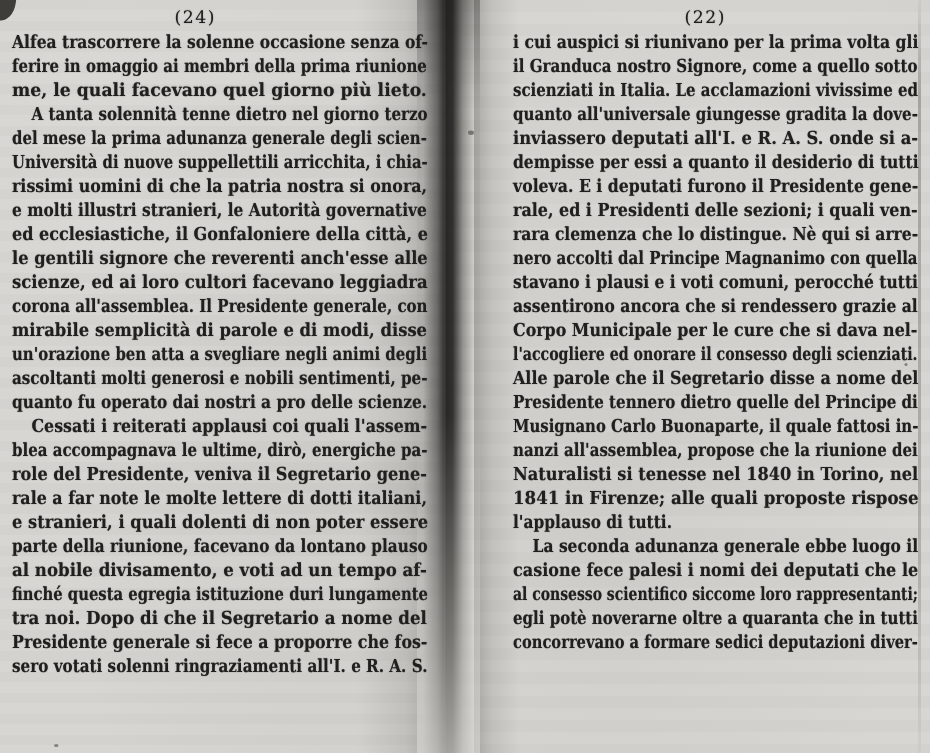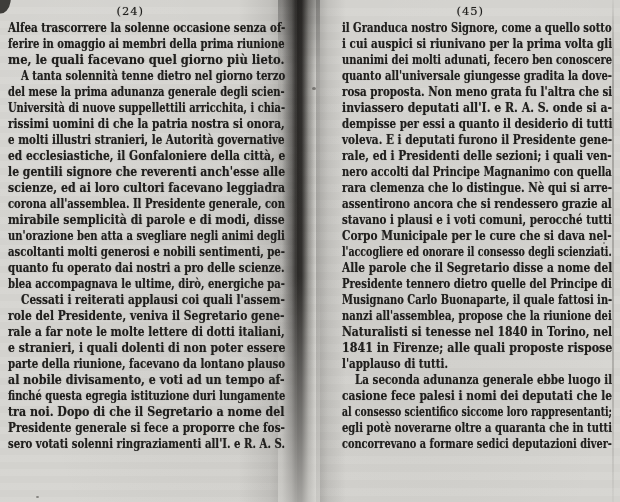--- a/index.html
+++ b/index.html
@@ -118,65 +118,64 @@
   <div class="gutter"></div>
   <div class="gutter-fade"></div>
 
   <div class="corner-blotch"></div>
   <div class="edge-line-right"></div>
   <div class="speck s1"></div>
   <div class="speck s2"></div>
   <div class="speck s3"></div>
 
   <div class="pageno left-no">(24)</div>
-  <div class="pageno right-no">(45)</div>
+  <div class="pageno right-no">(22)</div>
 
   <div class="textcol left-col" id="left-text">
       <div class="line"><span style="transform: scaleX(0.8629);">Alfea trascorrere la solenne occasione senza of-</span></div>
       <div class="line"><span style="transform: scaleX(0.8318);">ferire in omaggio ai membri della prima riunione</span></div>
       <div class="line short"><span style="transform: scaleX(0.9585);">me, le quali facevano quel giorno più lieto.</span></div>
       <div class="line indent"><span style="transform: scaleX(0.8408);">A tanta solennità tenne dietro nel giorno terzo</span></div>
       <div class="line"><span style="transform: scaleX(0.8293);">del mese la prima adunanza generale degli scien-</span></div>
       <div class="line"><span style="transform: scaleX(0.822);">Università di nuove suppellettili arricchita, i chia-</span></div>
       <div class="line"><span style="transform: scaleX(0.8822);">rissimi uomini di che la patria nostra si onora,</span></div>
       <div class="line"><span style="transform: scaleX(0.8576);">e molti illustri stranieri, le Autorità governative</span></div>
       <div class="line"><span style="transform: scaleX(0.8907);">ed ecclesiastiche, il Gonfaloniere della città, e</span></div>
       <div class="line"><span style="transform: scaleX(0.9052);">le gentili signore che reverenti anch'esse alle</span></div>
       <div class="line"><span style="transform: scaleX(0.9172);">scienze, ed ai loro cultori facevano leggiadra</span></div>
       <div class="line"><span style="transform: scaleX(0.8369);">corona all'assemblea. Il Presidente generale, con</span></div>
       <div class="line"><span style="transform: scaleX(0.9112);">mirabile semplicità di parole e di modi, disse</span></div>
       <div class="line"><span style="transform: scaleX(0.8293);">un'orazione ben atta a svegliare negli animi degli</span></div>
       <div class="line"><span style="transform: scaleX(0.8419);">ascoltanti molti generosi e nobili sentimenti, pe-</span></div>
       <div class="line"><span style="transform: scaleX(0.8549);">quanto fu operato dai nostri a pro delle scienze.</span></div>
+      <div class="line indent"><span style="transform: scaleX(0.88);">Cessati i reiterati applausi coi quali l'assem-</span></div>
       <div class="line"><span style="transform: scaleX(0.8343);">blea accompagnava le ultime, dirò, energiche pa-</span></div>
-      <div class="line indent"><span style="transform: scaleX(0.88);">Cessati i reiterati applausi coi quali l'assem-</span></div>
       <div class="line"><span style="transform: scaleX(0.8964);">role del Presidente, veniva il Segretario gene-</span></div>
       <div class="line"><span style="transform: scaleX(0.8822);">rale a far note le molte lettere di dotti italiani,</span></div>
       <div class="line"><span style="transform: scaleX(0.9052);">e stranieri, i quali dolenti di non poter essere</span></div>
       <div class="line"><span style="transform: scaleX(0.8497);">parte della riunione, facevano da lontano plauso</span></div>
       <div class="line"><span style="transform: scaleX(0.9233);">al nobile divisamento, e voti ad un tempo af-</span></div>
       <div class="line"><span style="transform: scaleX(0.822);">finché questa egregia istituzione duri lungamente</span></div>
       <div class="line"><span style="transform: scaleX(0.9233);">tra noi. Dopo di che il Segretario a nome del</span></div>
       <div class="line"><span style="transform: scaleX(0.8794);">Presidente generale si fece a proporre che fos-</span></div>
       <div class="line"><span style="transform: scaleX(0.8445);">sero votati solenni ringraziamenti all'I. e R. A. S.</span></div>
     </div>
   <div class="textcol right-col" id="right-text">
+      <div class="line"><span style="transform: scaleX(0.8682);">i cui auspici si riunivano per la prima volta gli</span></div>
       <div class="line"><span style="transform: scaleX(0.8359);">il Granduca nostro Signore, come a quello sotto</span></div>
-      <div class="line"><span style="transform: scaleX(0.8682);">i cui auspici si riunivano per la prima volta gli</span></div>
-      <div class="line"><span style="transform: scaleX(0.8257);">unanimi dei molti adunati, fecero ben conoscere</span></div>
+      <div class="line"><span style="transform: scaleX(0.8333);">scienziati in Italia. Le acclamazioni vivissime ed</span></div>
       <div class="line"><span style="transform: scaleX(0.8359);">quanto all'universale giungesse gradita la dove-</span></div>
-      <div class="line"><span style="transform: scaleX(0.8571);">rosa proposta. Non meno grata fu l'altra che si</span></div>
       <div class="line"><span style="transform: scaleX(0.9091);">inviassero deputati all'I. e R. A. S. onde si a-</span></div>
       <div class="line"><span style="transform: scaleX(0.8626);">dempisse per essi a quanto il desiderio di tutti</span></div>
       <div class="line"><span style="transform: scaleX(0.8738);">voleva. E i deputati furono il Presidente gene-</span></div>
       <div class="line"><span style="transform: scaleX(0.8852);">rale, ed i Presidenti delle sezioni; i quali ven-</span></div>
+      <div class="line"><span style="transform: scaleX(0.8626);">rara clemenza che lo distingue. Nè qui si arre-</span></div>
       <div class="line"><span style="transform: scaleX(0.8333);">nero accolti dal Principe Magnanimo con quella</span></div>
-      <div class="line"><span style="transform: scaleX(0.8626);">rara clemenza che lo distingue. Nè qui si arre-</span></div>
+      <div class="line"><span style="transform: scaleX(0.8626);">stavano i plausi e i voti comuni, perocché tutti</span></div>
       <div class="line"><span style="transform: scaleX(0.8626);">assentirono ancora che si rendessero grazie al</span></div>
-      <div class="line"><span style="transform: scaleX(0.8626);">stavano i plausi e i voti comuni, perocché tutti</span></div>
       <div class="line"><span style="transform: scaleX(0.8824);">Corpo Municipale per le cure che si dava nel-</span></div>
       <div class="line"><span style="transform: scaleX(0.7872);">l'accogliere ed onorare il consesso degli scienziati.</span></div>
       <div class="line"><span style="transform: scaleX(0.8852);">Alle parole che il Segretario disse a nome del</span></div>
       <div class="line"><span style="transform: scaleX(0.8385);">Presidente tennero dietro quelle del Principe di</span></div>
       <div class="line"><span style="transform: scaleX(0.8257);">Musignano Carlo Buonaparte, il quale fattosi in-</span></div>
       <div class="line"><span style="transform: scaleX(0.8333);">nanzi all'assemblea, propose che la riunione dei</span></div>
       <div class="line"><span style="transform: scaleX(0.9);">Naturalisti si tenesse nel 1840 in Torino, nel</span></div>
       <div class="line"><span style="transform: scaleX(0.9247);">1841 in Firenze; alle quali proposte rispose</span></div>
       <div class="line short"><span style="transform: scaleX(0.8548);">l'applauso di tutti.</span></div>
       <div class="line indent"><span style="transform: scaleX(0.8624);">La seconda adunanza generale ebbe luogo il</span></div>

